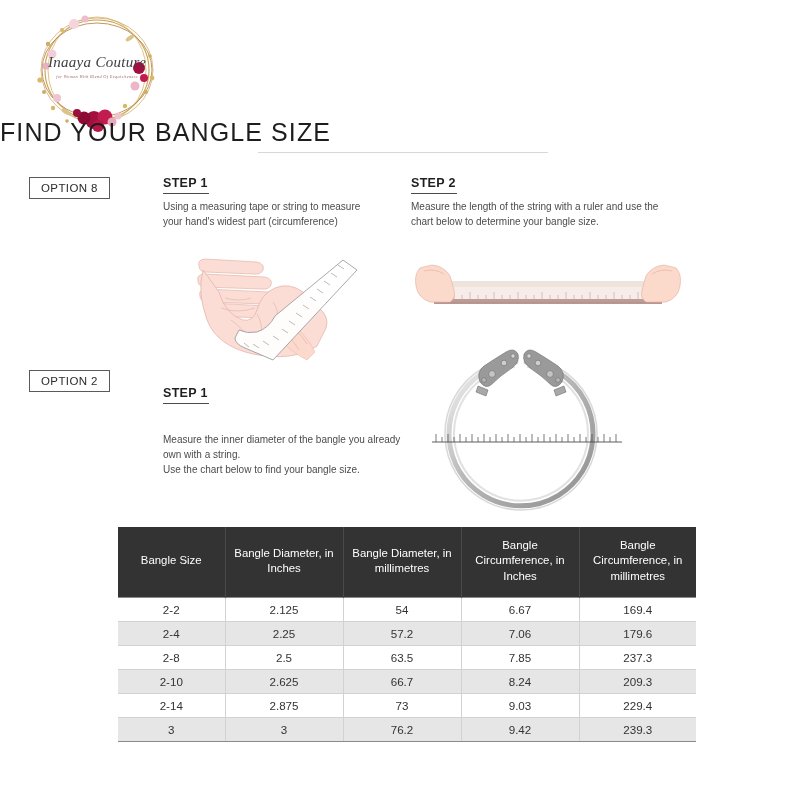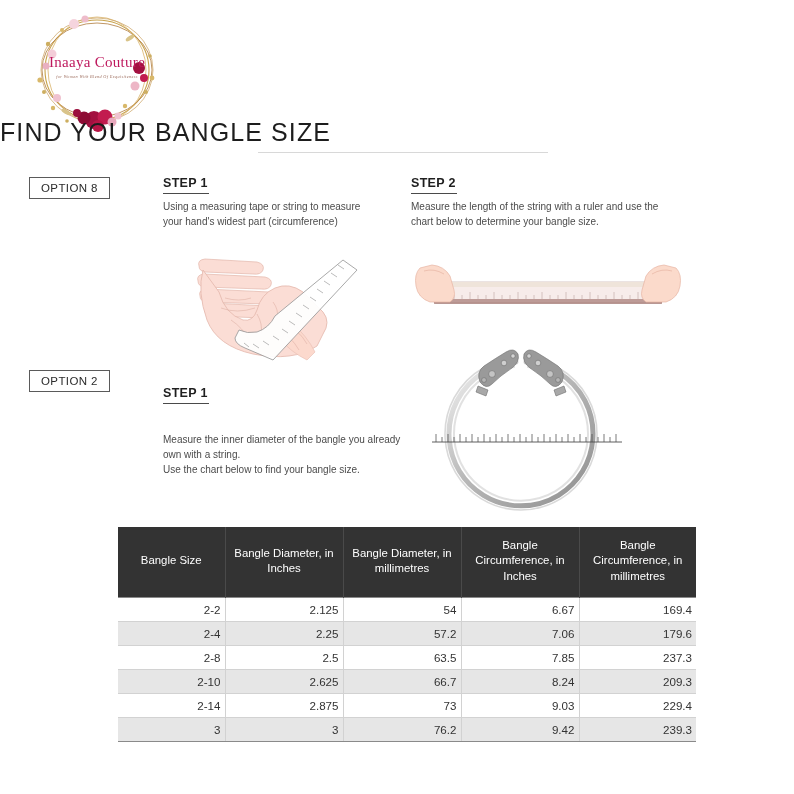--- a/index.html
+++ b/index.html
@@ -24,23 +24,24 @@
     width: 150px;
     height: 125px;
   }
   .logo-svg { display:block; width:150px; height:125px; }
   .logo-text {
     position: absolute;
     left: 0; right: 0;
     top: 46px;
     text-align: center;
     font-family: "Liberation Serif", serif;
+    font-style: italic;
     font-size: 15px;
     letter-spacing: .3px;
-    color: #be185d;
+    color: #404040;
     white-space: nowrap;
   }
   .logo-tagline {
     position: absolute;
     left: 0; right: 0;
     top: 66px;
     text-align: center;
     font-family: "Liberation Serif", serif;
     font-style: italic;
     font-size: 4.2px;
@@ -133,21 +134,21 @@
     font-weight: 400;
     font-size: 11.4px;
     line-height: 1.34;
     padding: 11px 4px 13px;
     text-align: center;
     vertical-align: middle;
     border-right: 1px solid #4a4a4a;
   }
   .size-table th:last-child { border-right: none; }
   .size-table td {
-    text-align: right;
+    text-align: center;
     padding: 5px 4px;
     color: #333333;
     border-right: 1px solid #d2d2d2;
     border-bottom: 1px solid #d2d2d2;
   }
   .size-table td:last-child { border-right: none; }
   .size-table tbody tr:nth-child(even) td { background: #e6e6e6; }
   .size-table tbody tr:nth-child(odd)  td { background: #ffffff; }
   .size-table tbody tr:last-child td { border-bottom: 1px solid #8a8a8a; }
   .size-table tbody tr:first-child td { border-top: 1px solid #8a8a8a; }

